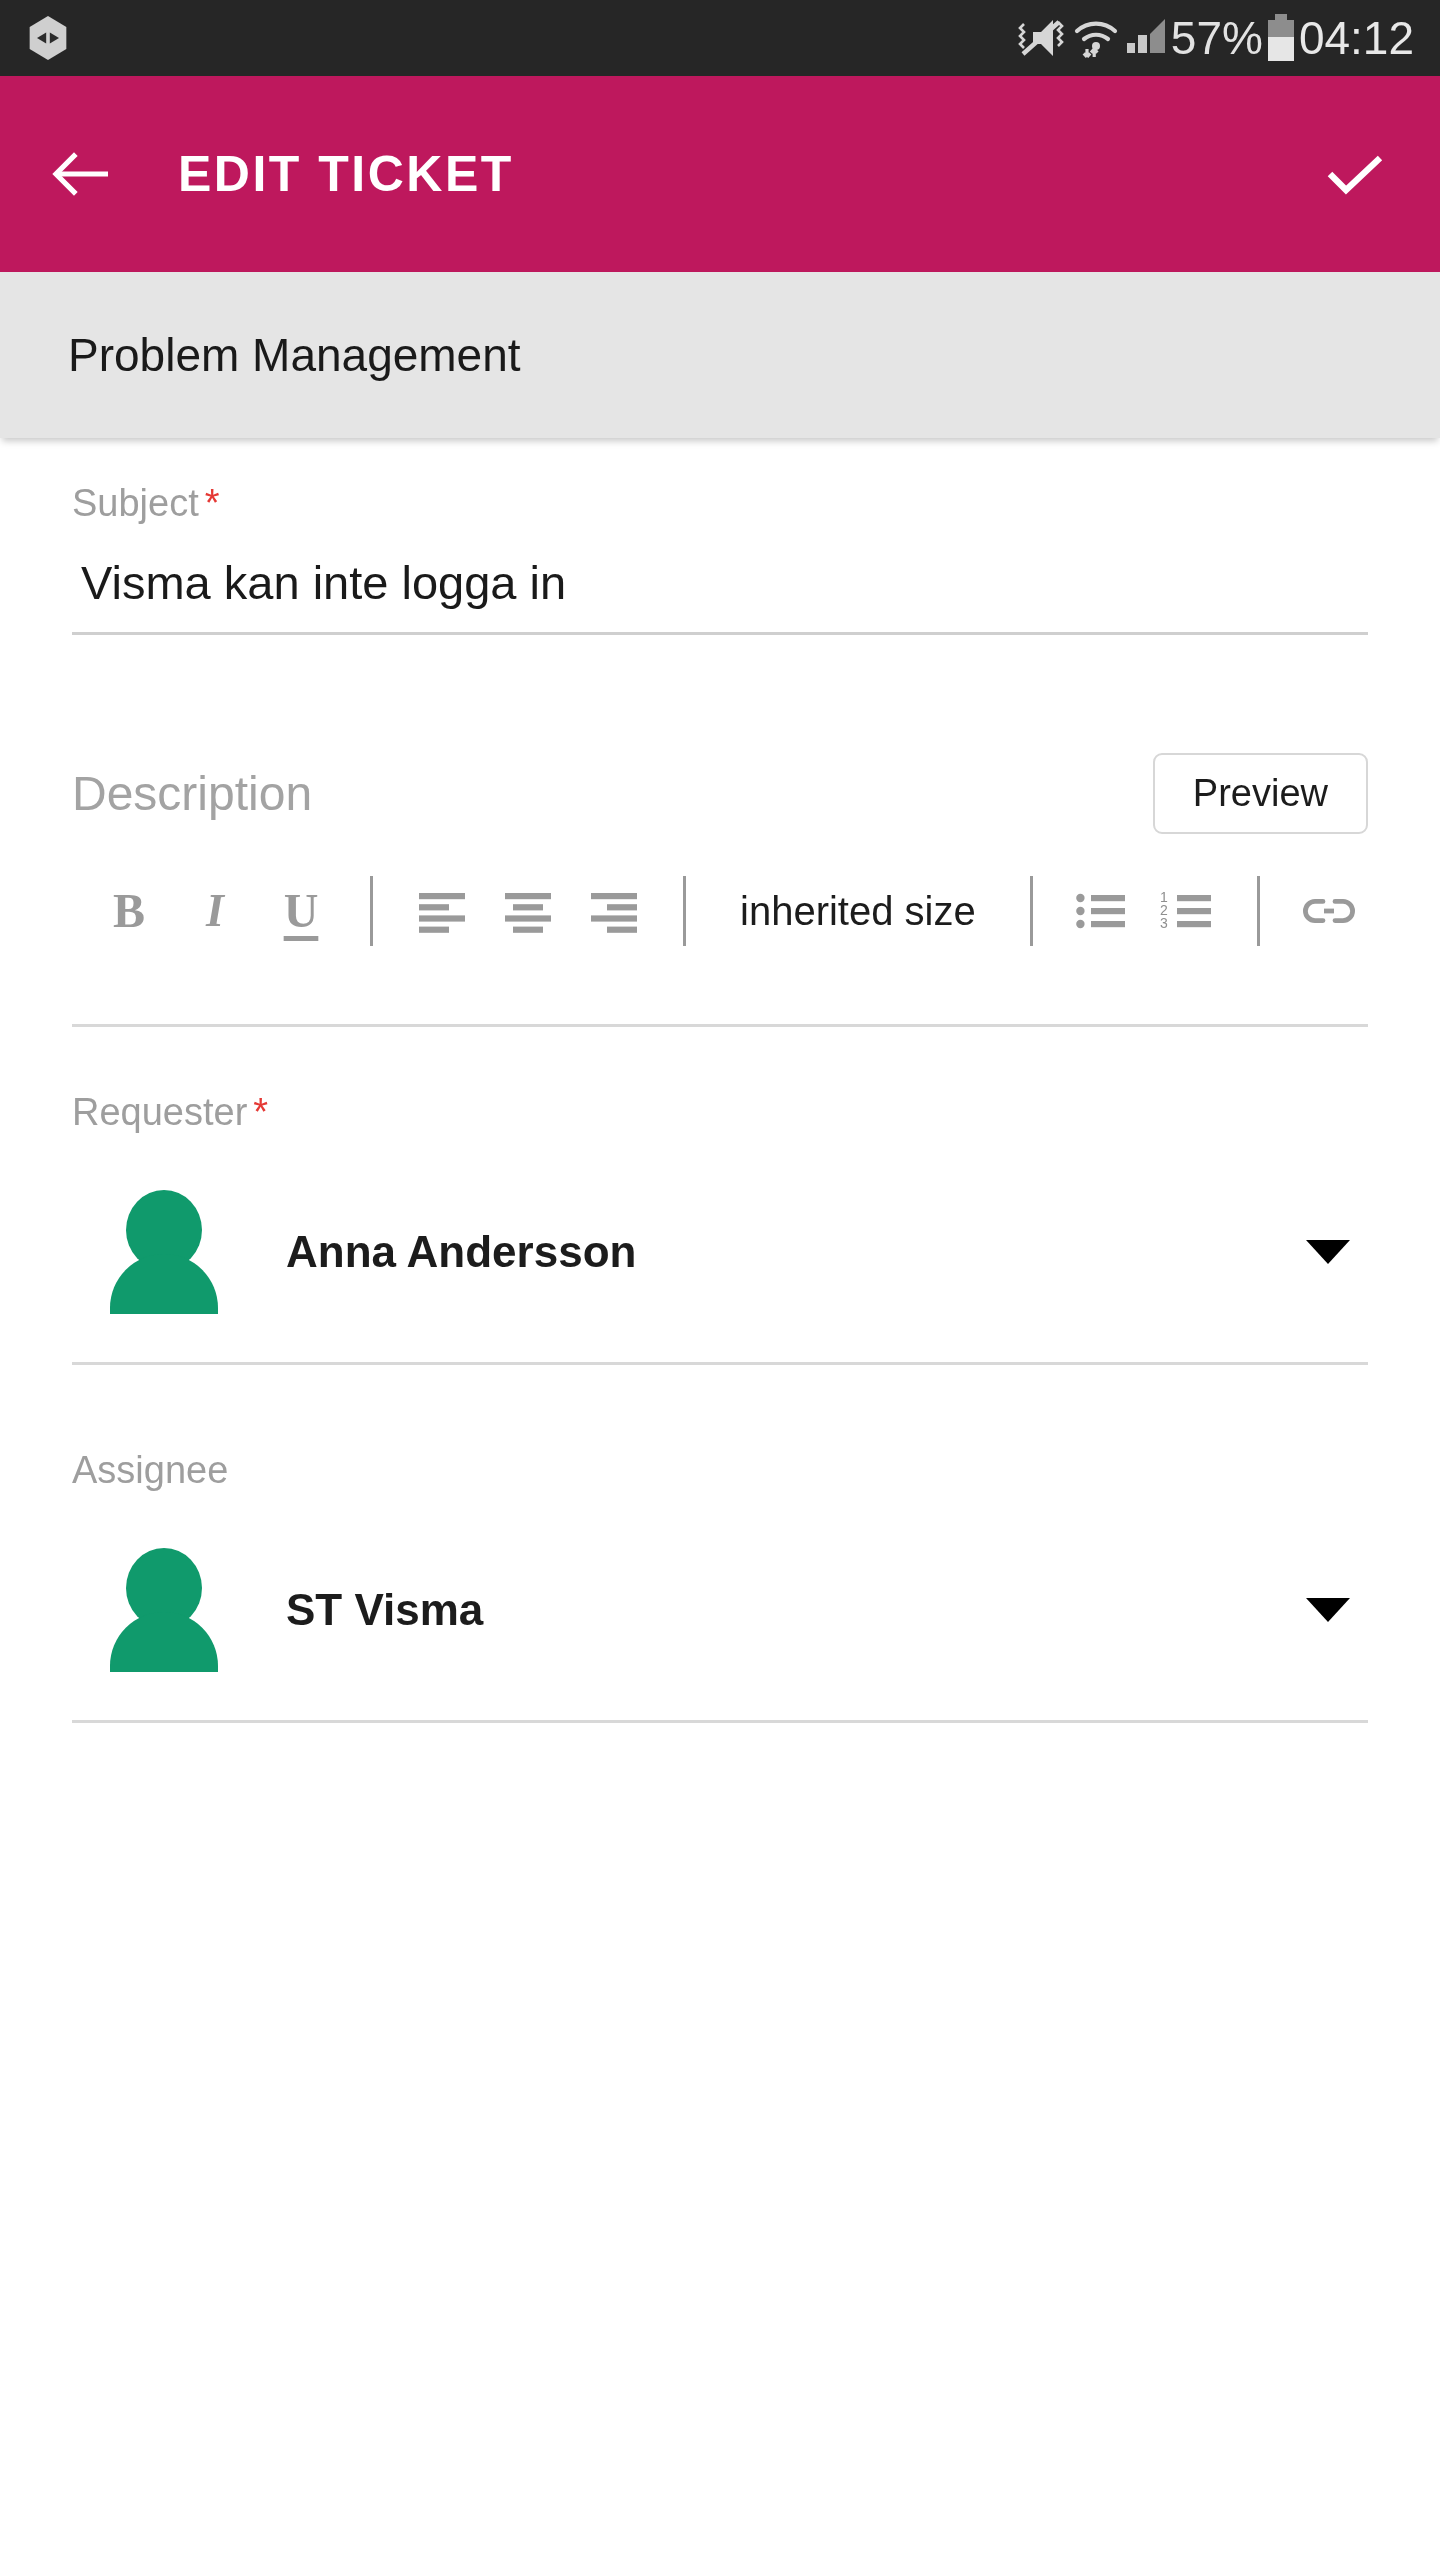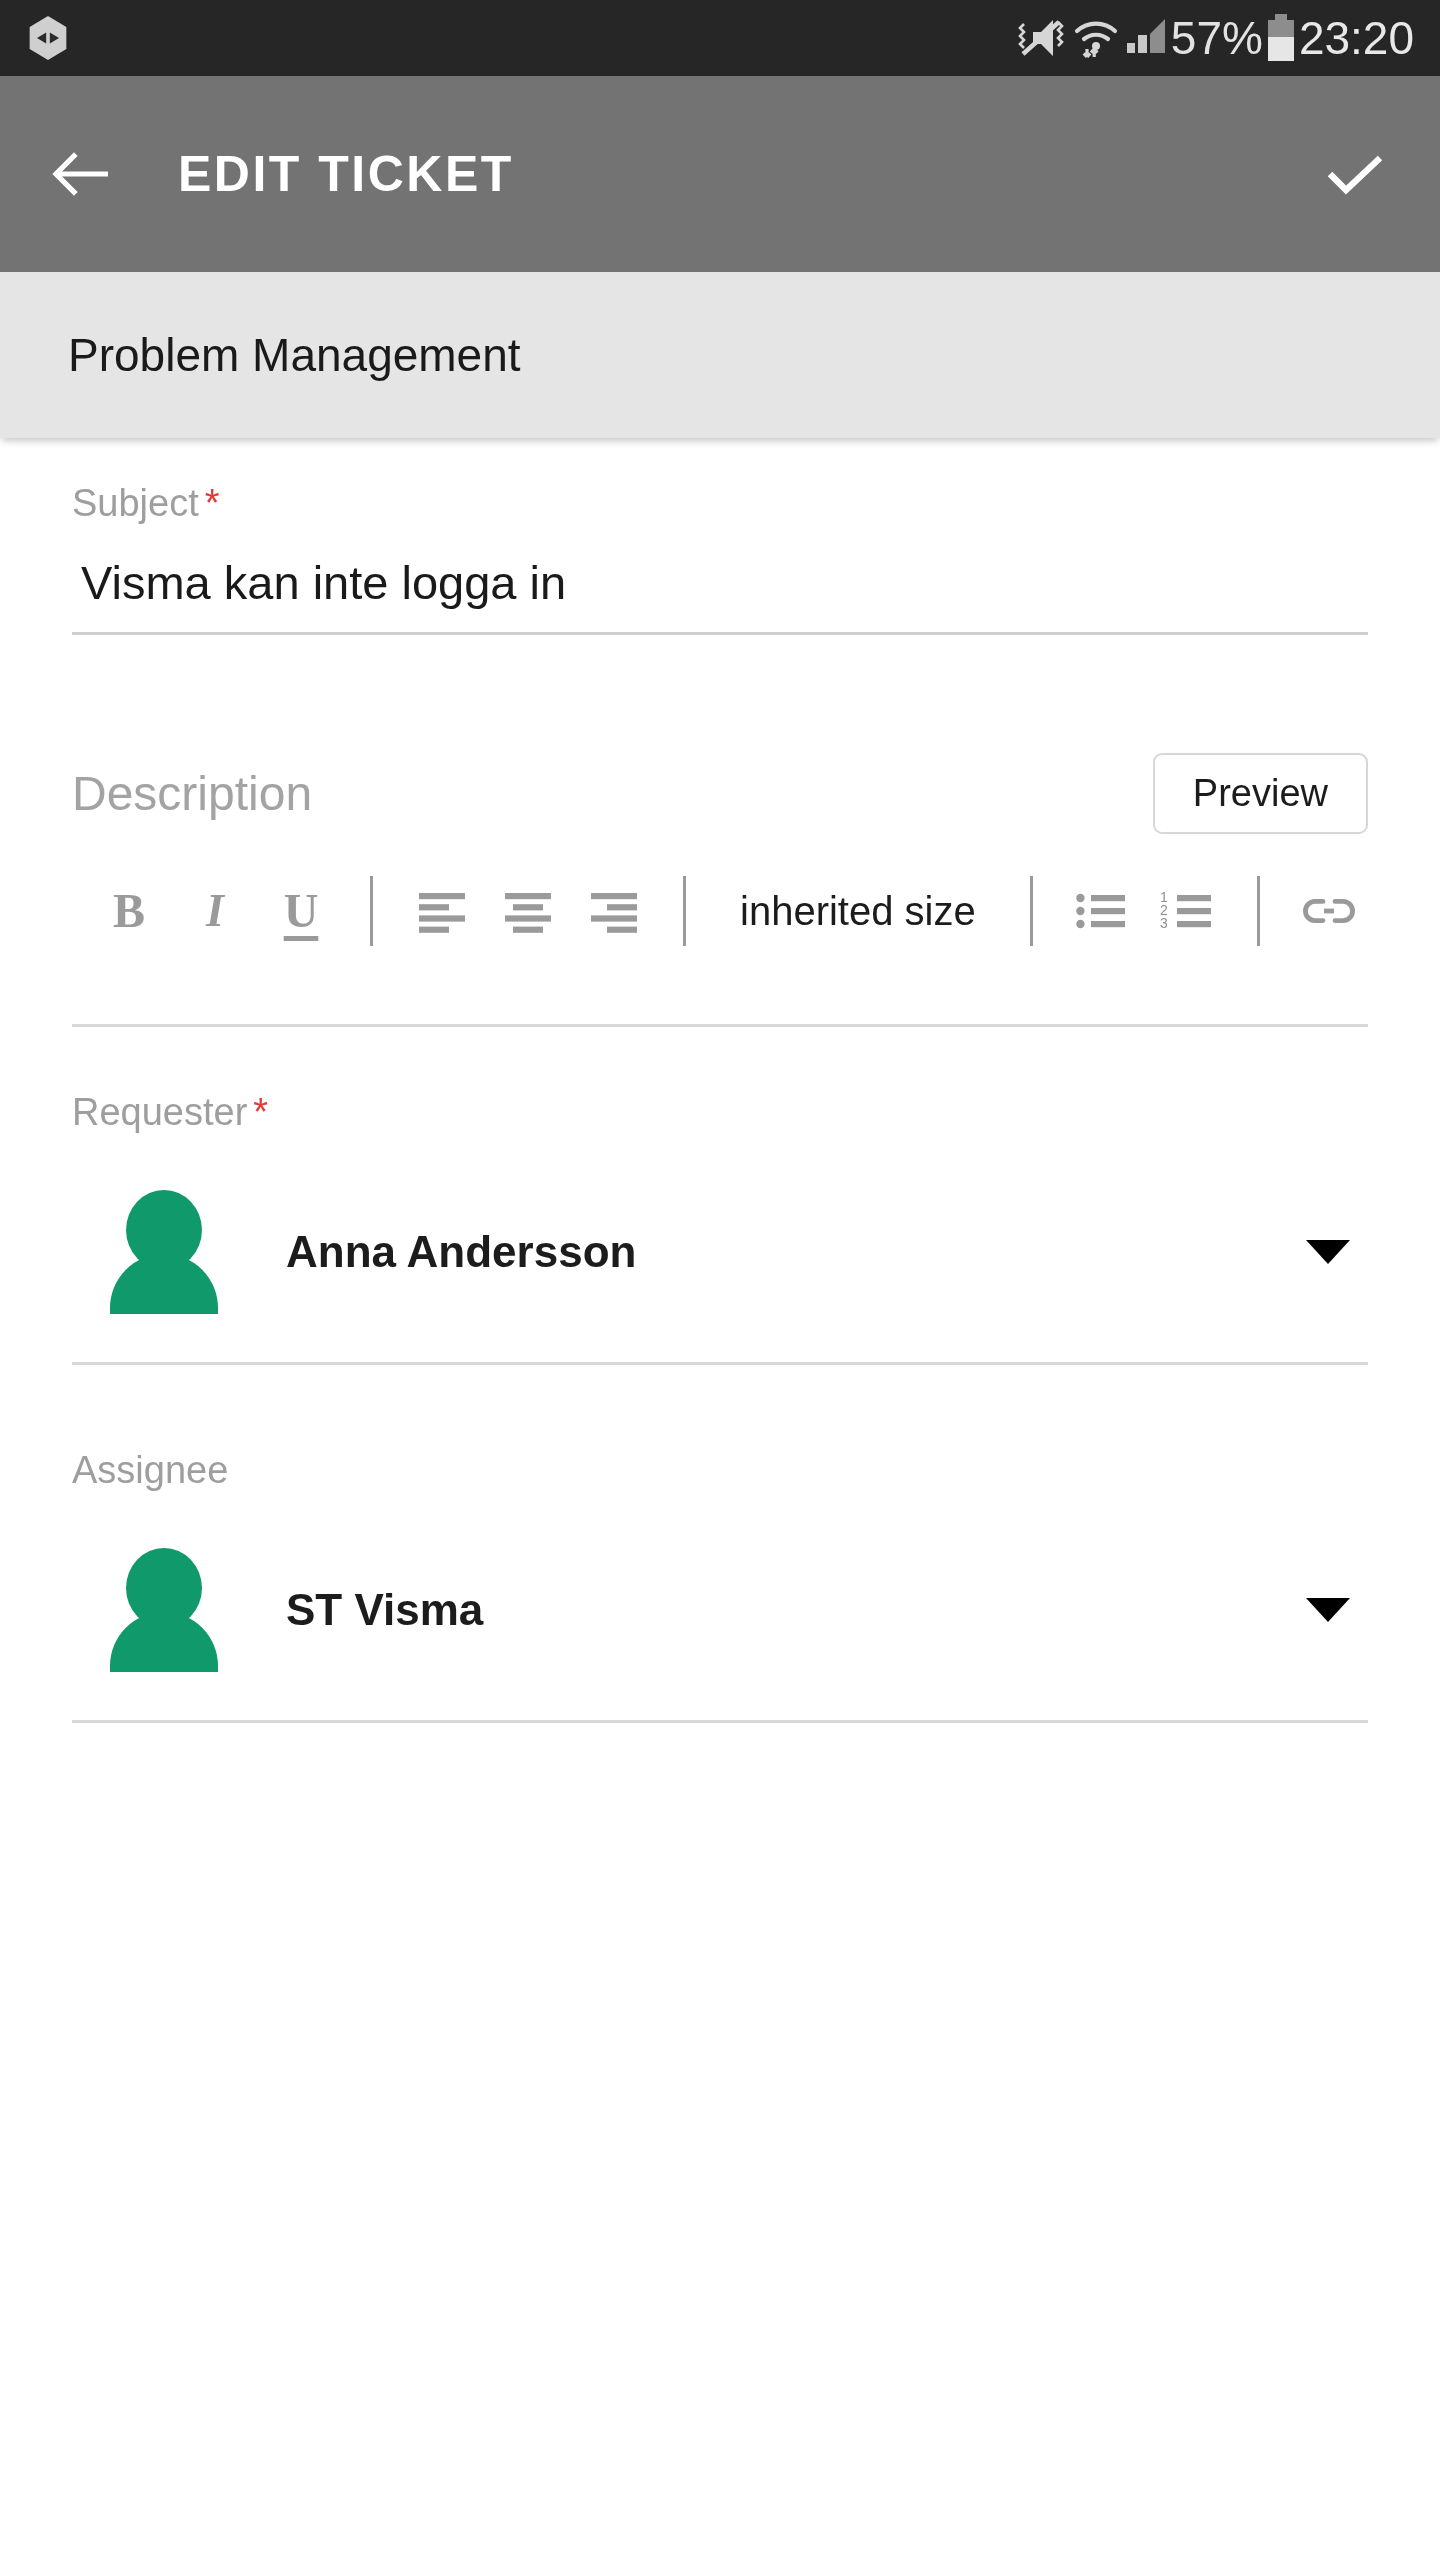--- a/index.html
+++ b/index.html
@@ -17,21 +17,21 @@
     position:relative;
   }
   .sb-left{ display:flex; align-items:center; gap:10px; }
   .sb-right{ margin-left:auto; display:flex; align-items:center; gap:2px; }
   .sb-pct{ font-size:46px; letter-spacing:0px; color:#e2e2e2; font-weight:400; }
   .sb-clock{ font-size:46px; color:#e8e8e8; font-weight:400; letter-spacing:0px;}
   .ic{ display:block; }
 
   
   .appbar{
-    height:196px; background:#737373;
+    height:196px; background:#be185d;
     display:flex; align-items:center; padding:0 46px;
   }
   .appbar-title{
     color:#ffffff; font-size:50px; font-weight:700;
     letter-spacing:2.5px; margin-left:60px;
   }
   .appbar-back{ width:72px; height:72px; display:flex; align-items:center; justify-content:center; cursor:pointer;}
   .appbar-check{ margin-left:auto; width:78px; height:78px; display:flex; align-items:center; justify-content:center; cursor:pointer;}
 
   
@@ -161,21 +161,21 @@
       </svg>
     </span>
     <span class="sb-pct">57%</span>
     <span>
       <svg class="ic" width="32" height="50" viewBox="0 0 16 25">
         <rect x="5" y="0.5" width="6" height="3" fill="#8d8d8d"></rect>
         <rect x="1.5" y="3.5" width="13" height="20.5" fill="#8d8d8d"></rect>
         <rect x="1.5" y="12" width="13" height="12" fill="#e6e6e6"></rect>
       </svg>
     </span>
-    <span class="sb-clock">23:20</span>
+    <span class="sb-clock">04:12</span>
   </div>
 </div>
 
 <div class="appbar">
   <div class="appbar-back">
     <svg width="60" height="48" viewBox="0 0 30 24">
       <line x1="2.5" y1="12" x2="28" y2="12" stroke="#fff" stroke-width="2.6"></line>
       <polyline points="11,3 2,12 11,21" fill="none" stroke="#fff" stroke-width="2.6" stroke-linecap="square"></polyline>
     </svg>
   </div>

